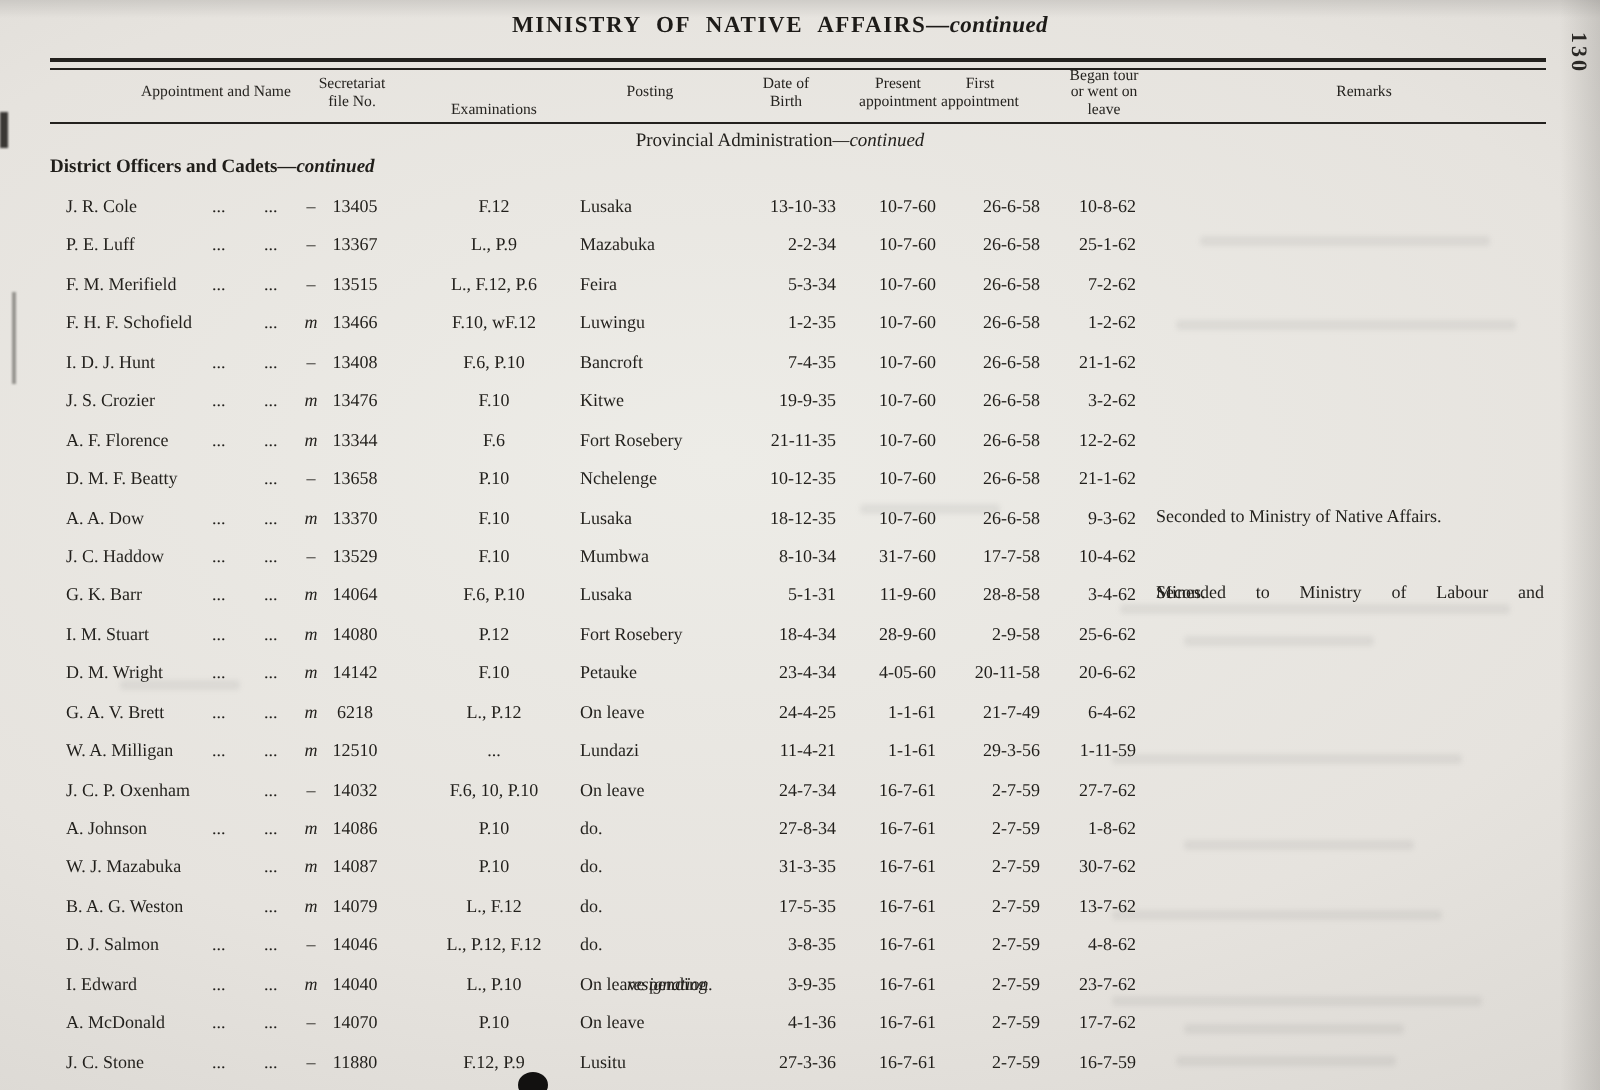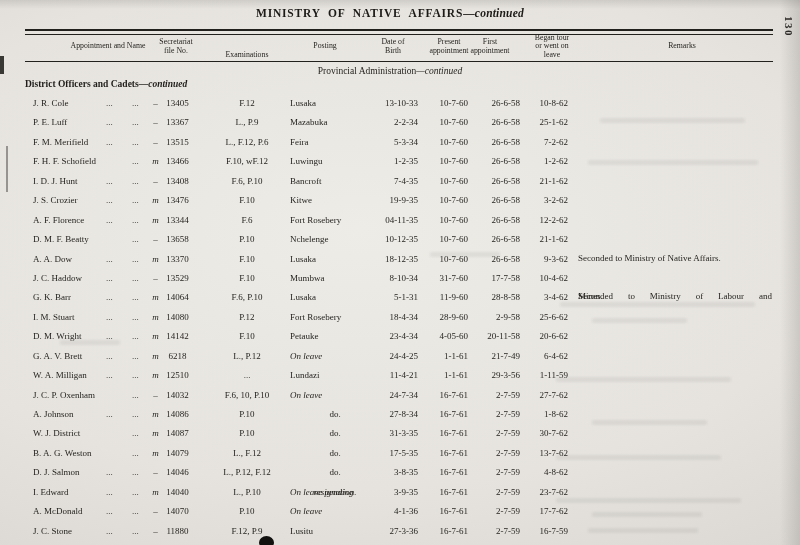--- a/index.html
+++ b/index.html
@@ -70,22 +70,22 @@
   .rows{position:absolute;top:98px;left:0;width:800px;}
   .row{position:relative;height:19.45px;font-size:9px;line-height:10px;color:#211f1b;}
   .row > div{position:absolute;top:0;}
   .c-name{left:33px;width:112px;}
   .c-dots1{left:106px;width:20px;}
   .c-dots2{left:132px;width:20px;}
   .c-marker{left:149px;width:13px;text-align:center;font-style:italic;}
   .c-file{left:163px;width:29px;text-align:center;}
   .c-exams{left:203px;width:88px;text-align:center;}
   .c-posting{left:290px;width:90px;text-align:left;}
-  .c-posting.it{font-style:italic;}
-  .c-posting.ditto{text-align:center;}
+  .c-posting.it{}
+  .c-posting.ditto{text-align:left;}
   .c-posting2{left:290px;width:90px;top:9px;text-align:center;font-style:italic;}
   .c-dob{left:358px;width:60px;text-align:right;}
   .c-present{left:424px;width:44px;text-align:right;}
   .c-first{left:478px;width:42px;text-align:right;}
   .c-began{left:524px;width:44px;text-align:right;}
   .c-remarks{left:578px;width:194px;text-align:left;line-height:9.6px;}
   .c-remarks.just{text-align:justify;text-align-last:justify;}
   .c-remarks2{left:578px;width:194px;top:9.6px;text-align:left;line-height:9.6px;}
 
   
@@ -271,21 +271,21 @@
 
     <div class="row">
       <div class="c-name">A. F. Florence</div>
       <div class="c-dots1">...</div>
       <div class="c-dots2">...</div>
       <div class="c-marker">m</div>
       <div class="c-file">13344</div>
       <div class="c-exams">F.6</div>
       <div class="c-posting">Fort Rosebery</div>
       <div class="c-posting2"></div>
-      <div class="c-dob">04-11-35</div>
+      <div class="c-dob">21-11-35</div>
       <div class="c-present">10-7-60</div>
       <div class="c-first">26-6-58</div>
       <div class="c-began">12-2-62</div>
       <div class="c-remarks"></div>
       <div class="c-remarks2"></div>
     </div>
 
     <div class="row">
       <div class="c-name">D. M. F. Beatty</div>
       <div class="c-dots1"></div>
@@ -450,21 +450,21 @@
       <div class="c-posting2"></div>
       <div class="c-dob">27-8-34</div>
       <div class="c-present">16-7-61</div>
       <div class="c-first">2-7-59</div>
       <div class="c-began">1-8-62</div>
       <div class="c-remarks"></div>
       <div class="c-remarks2"></div>
     </div>
 
     <div class="row">
-      <div class="c-name">W. J. District</div>
+      <div class="c-name">W. J. Mazabuka</div>
       <div class="c-dots1"></div>
       <div class="c-dots2">...</div>
       <div class="c-marker">m</div>
       <div class="c-file">14087</div>
       <div class="c-exams">P.10</div>
       <div class="c-posting ditto">do.</div>
       <div class="c-posting2"></div>
       <div class="c-dob">31-3-35</div>
       <div class="c-present">16-7-61</div>
       <div class="c-first">2-7-59</div>

